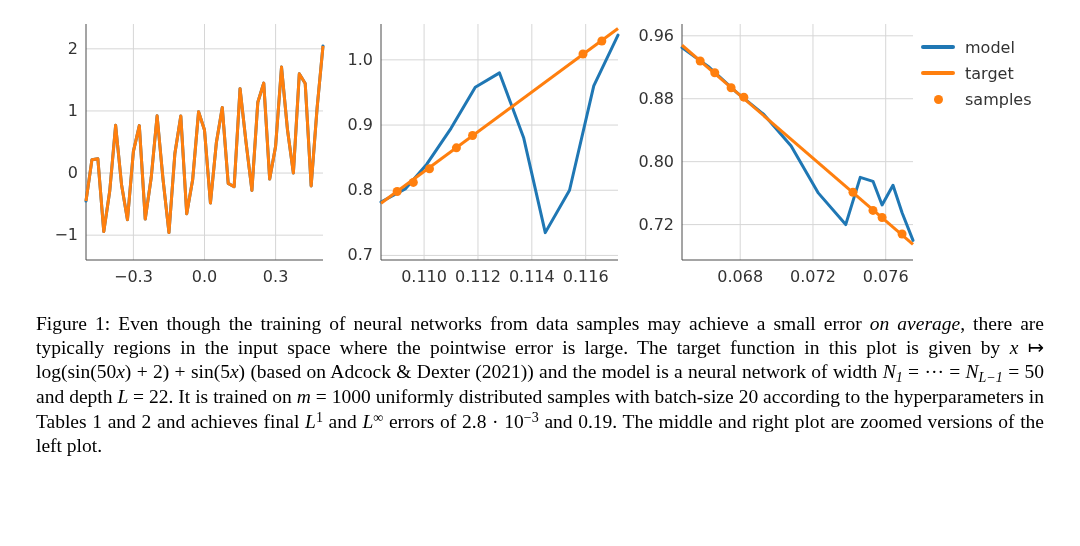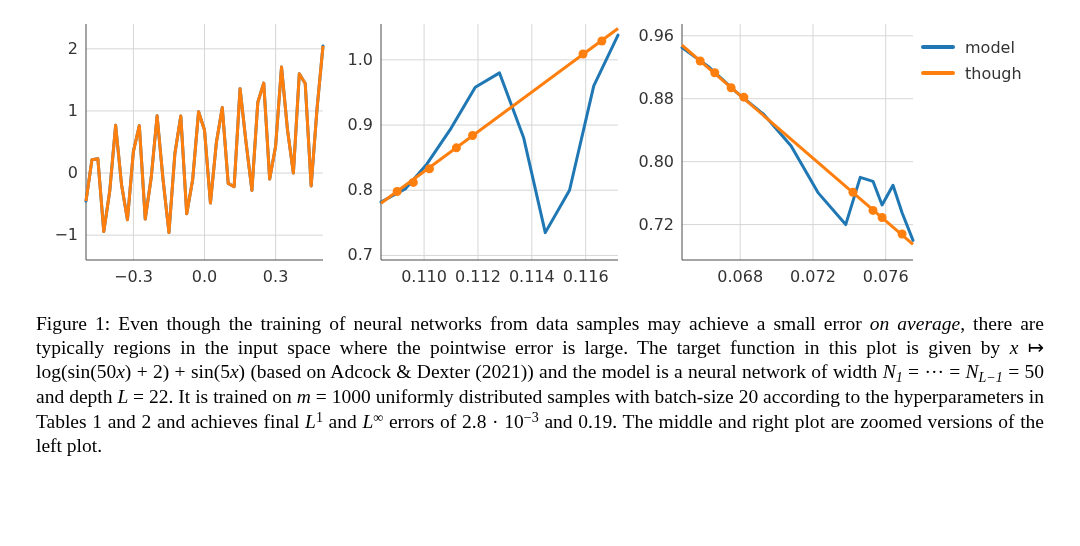--- a/index.html
+++ b/index.html
@@ -159,21 +159,27 @@
         </svg>
     </div>
 
     <div class="legend-box">
       <div class="legend-row">
         <div class="legend-swatch-line" style="background:#1f77b4"></div>
         <div class="legend-label">model</div>
       </div>
       <div class="legend-row">
         <div class="legend-swatch-line" style="background:#ff7f0e"></div>
-        <div class="legend-label">though</div>
+        <div class="legend-label">target</div>
+      </div>
+      <div class="legend-row">
+        <div class="legend-swatch-dot">
+            <span></span>
+          </div>
+        <div class="legend-label">samples</div>
       </div>
     </div>
   </div>
 
   <div class="caption">
     <span>Figure 1: Even though the training of neural networks from data samples may achieve a small error </span><span class="em">on average</span><span>, there are typically regions in the input space where the pointwise error is large. The target function in this plot is given by </span><span class="math"><span>x</span> <span style="font-style:normal">↦</span> <span style="font-style:normal">log(sin(50</span><span>x</span><span style="font-style:normal">) + 2) + sin(5</span><span>x</span><span style="font-style:normal">)</span></span><span> (based on Adcock &amp; Dexter (2021)) and the model is a neural network of width </span><span class="math">N<span class="sub">1</span> <span style="font-style:normal">= ··· =</span> N<span class="sub">L−1</span> <span style="font-style:normal">= 50</span></span><span> and depth </span><span class="math">L <span style="font-style:normal">= 22</span></span><span>. It is trained on </span><span class="math">m <span style="font-style:normal">= 1000</span></span><span> uniformly distributed samples with batch-size 20 according to the hyperparameters in Tables 1 and 2 and achieves final </span><span class="math">L<span class="sup" style="font-style:normal">1</span></span><span> and </span><span class="math">L<span class="sup" style="font-style:normal">∞</span></span><span> errors of </span><span style="font-family:'Times New Roman',serif">2.8 · 10<span class="sup">−3</span> and 0.19</span><span>. The middle and right plot are zoomed versions of the left plot.</span>
   </div>
 
 </div>
 

